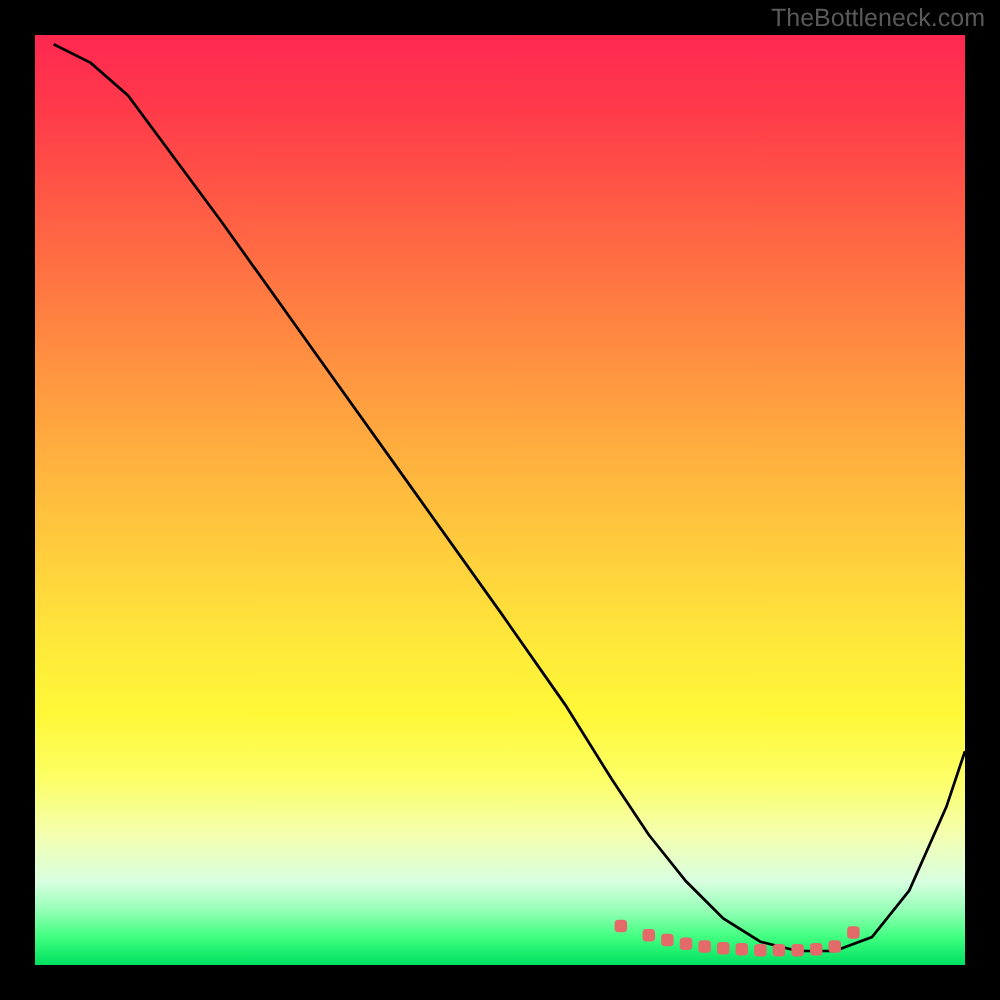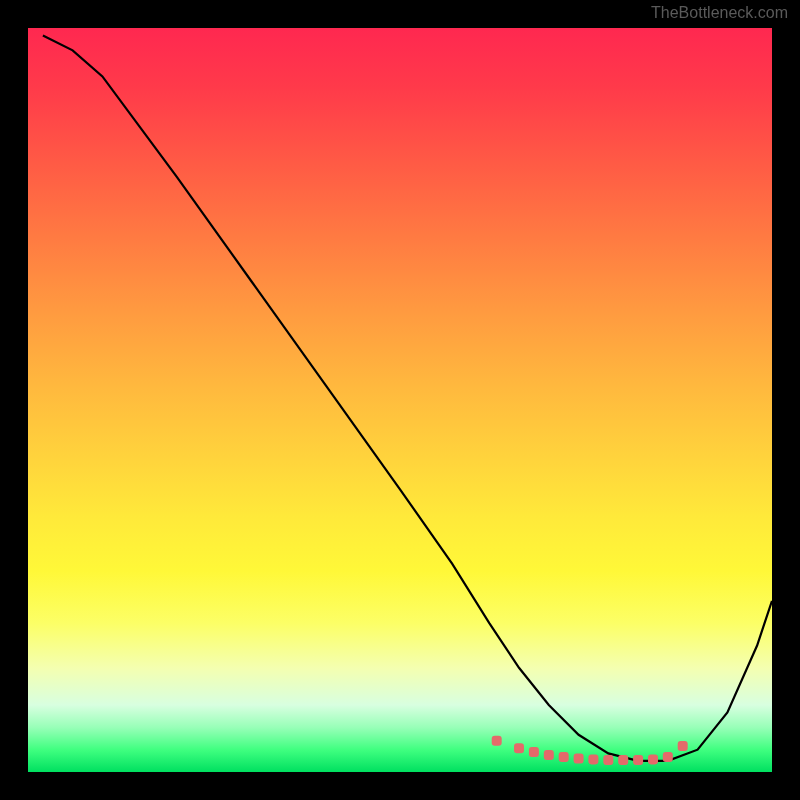--- a/index.html
+++ b/index.html
@@ -8,21 +8,21 @@
     height: 800px;
     background: #000;
     position: relative;
     font-family: Arial, sans-serif;
   }
   .watermark {
     position: absolute;
     top: 4px;
     right: 12px;
     color: #5a5a5a;
-    font-size: 16px;
+    font-size: 20px;
     font-weight: 500;
     z-index: 10;
   }
   .plot-area {
     position: absolute;
     left: 28px;
     top: 28px;
     width: 744px;
     height: 744px;
     overflow: hidden;

